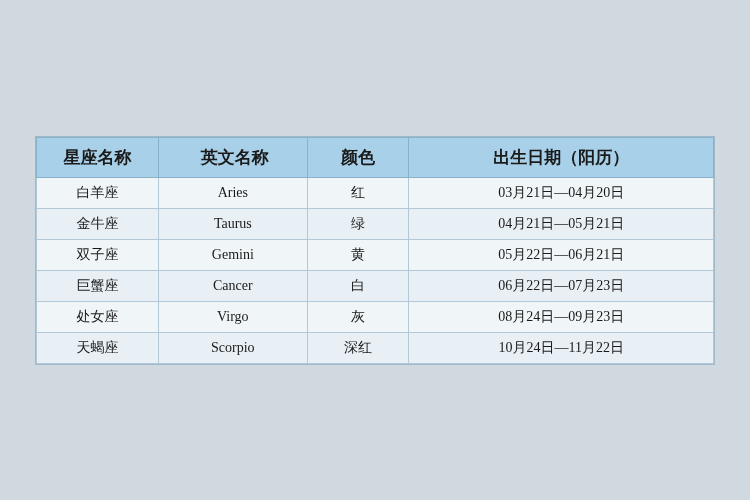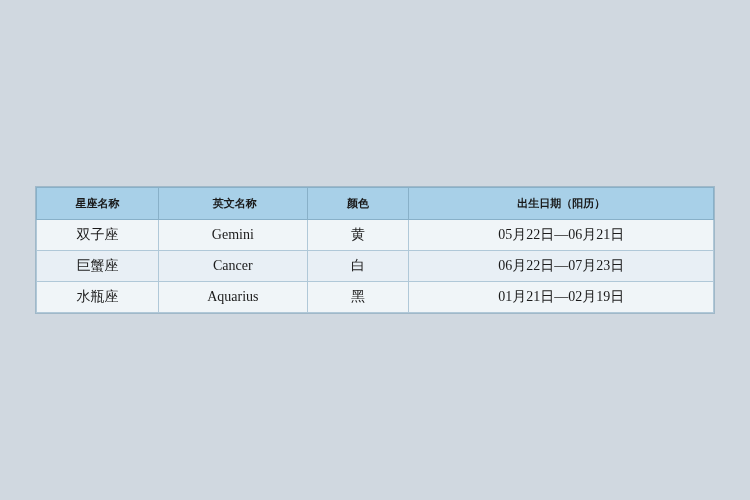--- a/index.html
+++ b/index.html
@@ -28,21 +28,21 @@
       width: 100%;
       border-collapse: collapse;
     }
 
     thead tr th {
       background-color: #a8d0e8;
       border: 1px solid #88b0c8;
       padding: 8px 12px;
       text-align: center;
       font-weight: bold;
-      font-size: 11px;
+      font-size: 17px;
       color: #1a1a1a;
     }
 
     tbody tr td {
       border: 1px solid #b0c8d8;
       padding: 6px 12px;
       text-align: center;
       font-size: 14px;
       color: #1a1a1a;
       background-color: #f0f5f8;
@@ -64,33 +64,51 @@
   <table>
     <thead>
       <tr>
         <th class="col-chinese">星座名称</th>
         <th class="col-english">英文名称</th>
         <th class="col-color">颜色</th>
         <th class="col-date">出生日期（阳历）</th>
       </tr>
     </thead>
     <tbody id="table-body">
+    <tr>
+          <td>白羊座</td>
+          <td>Aries</td>
+          <td>红</td>
+          <td>03月21日—04月20日</td>
+        </tr>
+        <tr>
+          <td>金牛座</td>
+          <td>Taurus</td>
+          <td>绿</td>
+          <td>04月21日—05月21日</td>
+        </tr>
         <tr>
           <td>双子座</td>
           <td>Gemini</td>
           <td>黄</td>
           <td>05月22日—06月21日</td>
         </tr>
         <tr>
           <td>巨蟹座</td>
           <td>Cancer</td>
           <td>白</td>
           <td>06月22日—07月23日</td>
         </tr>
         <tr>
-          <td>水瓶座</td>
-          <td>Aquarius</td>
-          <td>黑</td>
-          <td>01月21日—02月19日</td>
+          <td>处女座</td>
+          <td>Virgo</td>
+          <td>灰</td>
+          <td>08月24日—09月23日</td>
+        </tr>
+        <tr>
+          <td>天蝎座</td>
+          <td>Scorpio</td>
+          <td>深红</td>
+          <td>10月24日—11月22日</td>
         </tr>
       </tbody>
   </table>
 </div>
 
 </body></html>

